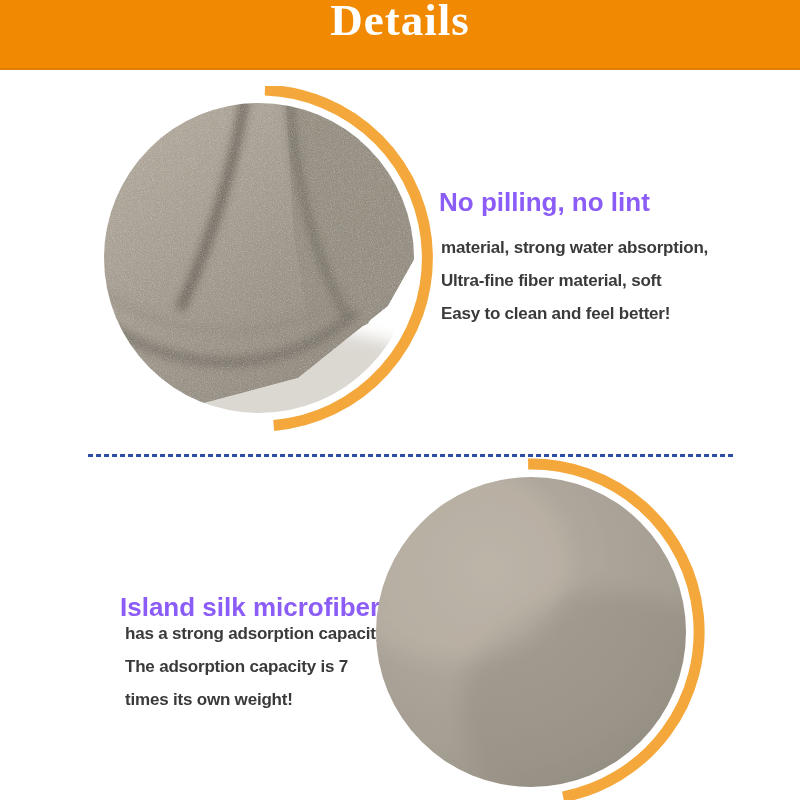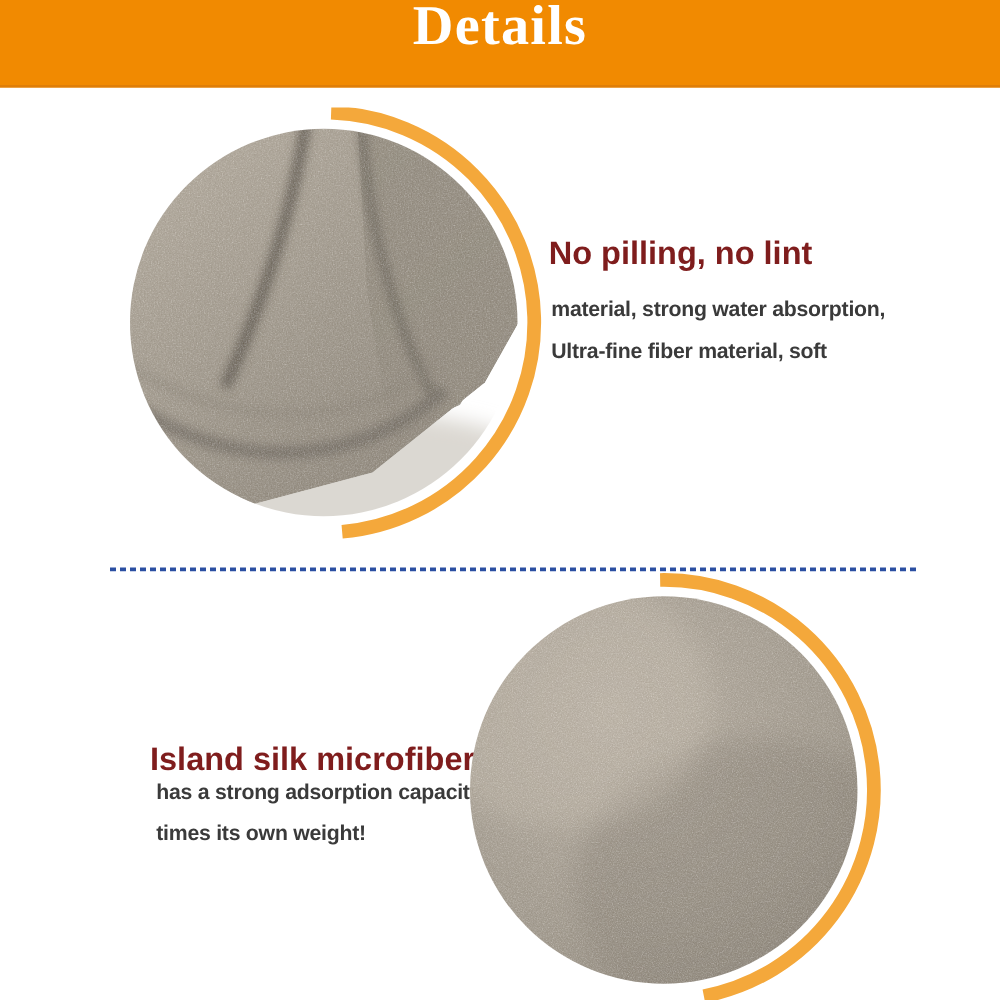--- a/index.html
+++ b/index.html
@@ -5,21 +5,21 @@
   html,body{margin:0;padding:0;background:#ffffff;}
   .canvas{position:relative;width:800px;height:800px;background:#ffffff;overflow:hidden;
           font-family:"Liberation Sans",sans-serif;}
   
   .banner{position:absolute;left:0;top:0;width:800px;height:70px;background:#F18A01;
           border-bottom:2px solid #DF7E08;display:flex;align-items:center;justify-content:center;
           padding-bottom:28px;box-sizing:border-box;}
   .banner h1{font-family:"Liberation Serif",serif;font-weight:bold;font-size:45px;
              color:#ffffff;margin:0;line-height:1;letter-spacing:1px;}
   
-  .sec-heading{position:absolute;font-weight:bold;font-size:26px;color:#7f1d1d;
+  .sec-heading{position:absolute;font-weight:bold;font-size:26px;color:#8b5cf6;
                white-space:nowrap;margin:0;line-height:1.1;letter-spacing:0;}
   .heading-1{left:439px;top:188px;}
   .heading-2{left:120px;top:593px;}
   .sec-body{position:absolute;font-weight:bold;font-size:17px;color:#3A3A3A;
             line-height:33px;white-space:nowrap;letter-spacing:-0.2px;}
   .body-1{left:441px;top:231px;}
   .body-2{left:125px;top:617px;}
   
   .divider{position:absolute;left:88px;top:454px;width:645px;height:3px;
            background:repeating-linear-gradient(90deg,#2B4FA2 0 5px,transparent 5px 8px);}
@@ -74,29 +74,31 @@
             <path d="M 2,198 C 80,254 182,264 262,206" stroke="#8a8276" stroke-width="6" fill="none" opacity="0.5" filter="url(#blurB)"></path>
           </g>
         </g>
         <path d="M 176.9 4.1 A 168 168 0 0 1 185.7 339.4" stroke="#F4A83B" stroke-width="11" fill="none"></path>
       </svg>
     </div>
     <h2 class="sec-heading heading-1">No pilling, no lint</h2>
     <div class="sec-body body-1">
       <div>material, strong water absorption,</div>
       <div>Ultra-fine fiber material, soft</div>
+      <div>Easy to clean and feel better!</div>
     </div>
   </section>
 
   <div class="divider"></div>
 
   <section>
     <h2 class="sec-heading heading-2">Island silk microfiber</h2>
     <div class="sec-body body-2">
       <div>has a strong adsorption capacity,</div>
+      <div>The adsorption capacity is 7</div>
       <div>times its own weight!</div>
     </div>
     <div class="img-wrap img-2">
       <svg width="352" height="352" viewBox="0 0 352 352">
         <defs>
           <clipPath id="cp2">
               <circle cx="176" cy="176" r="155"></circle>
             </clipPath>
           <filter id="felt2" x="-20%" y="-20%" width="140%" height="140%">
             <feTurbulence type="fractalNoise" baseFrequency="1.0" numOctaves="3" seed="4" result="n2"></feTurbulence>

